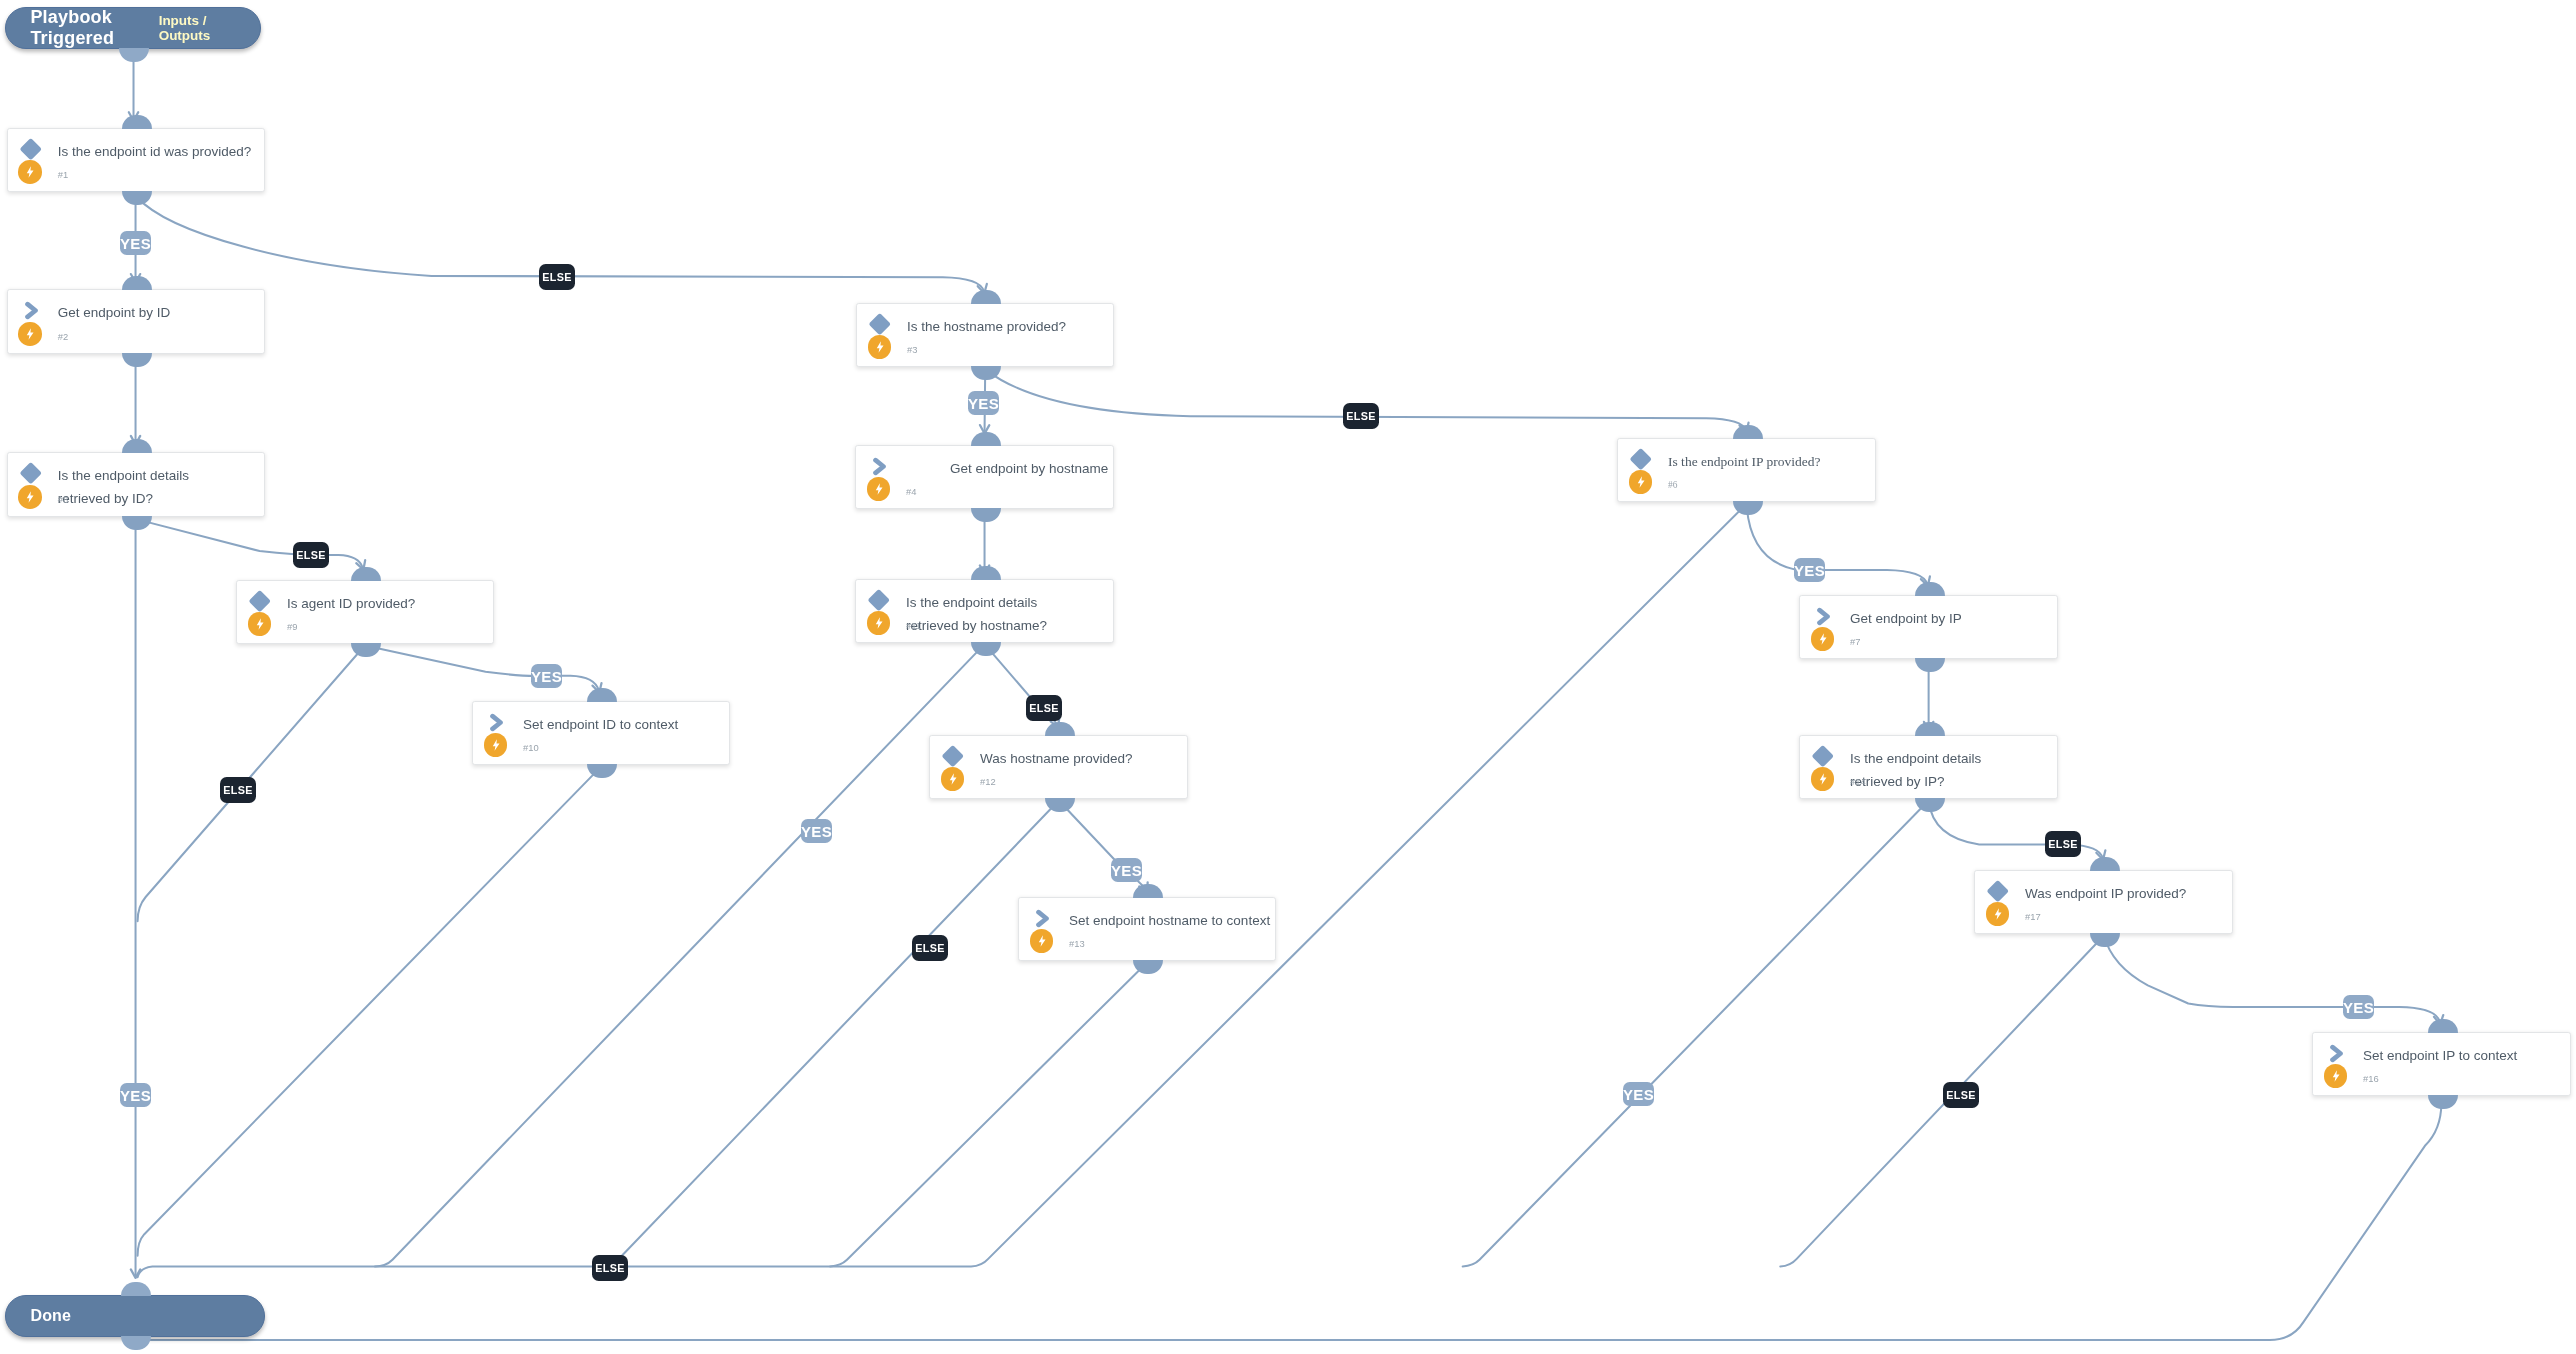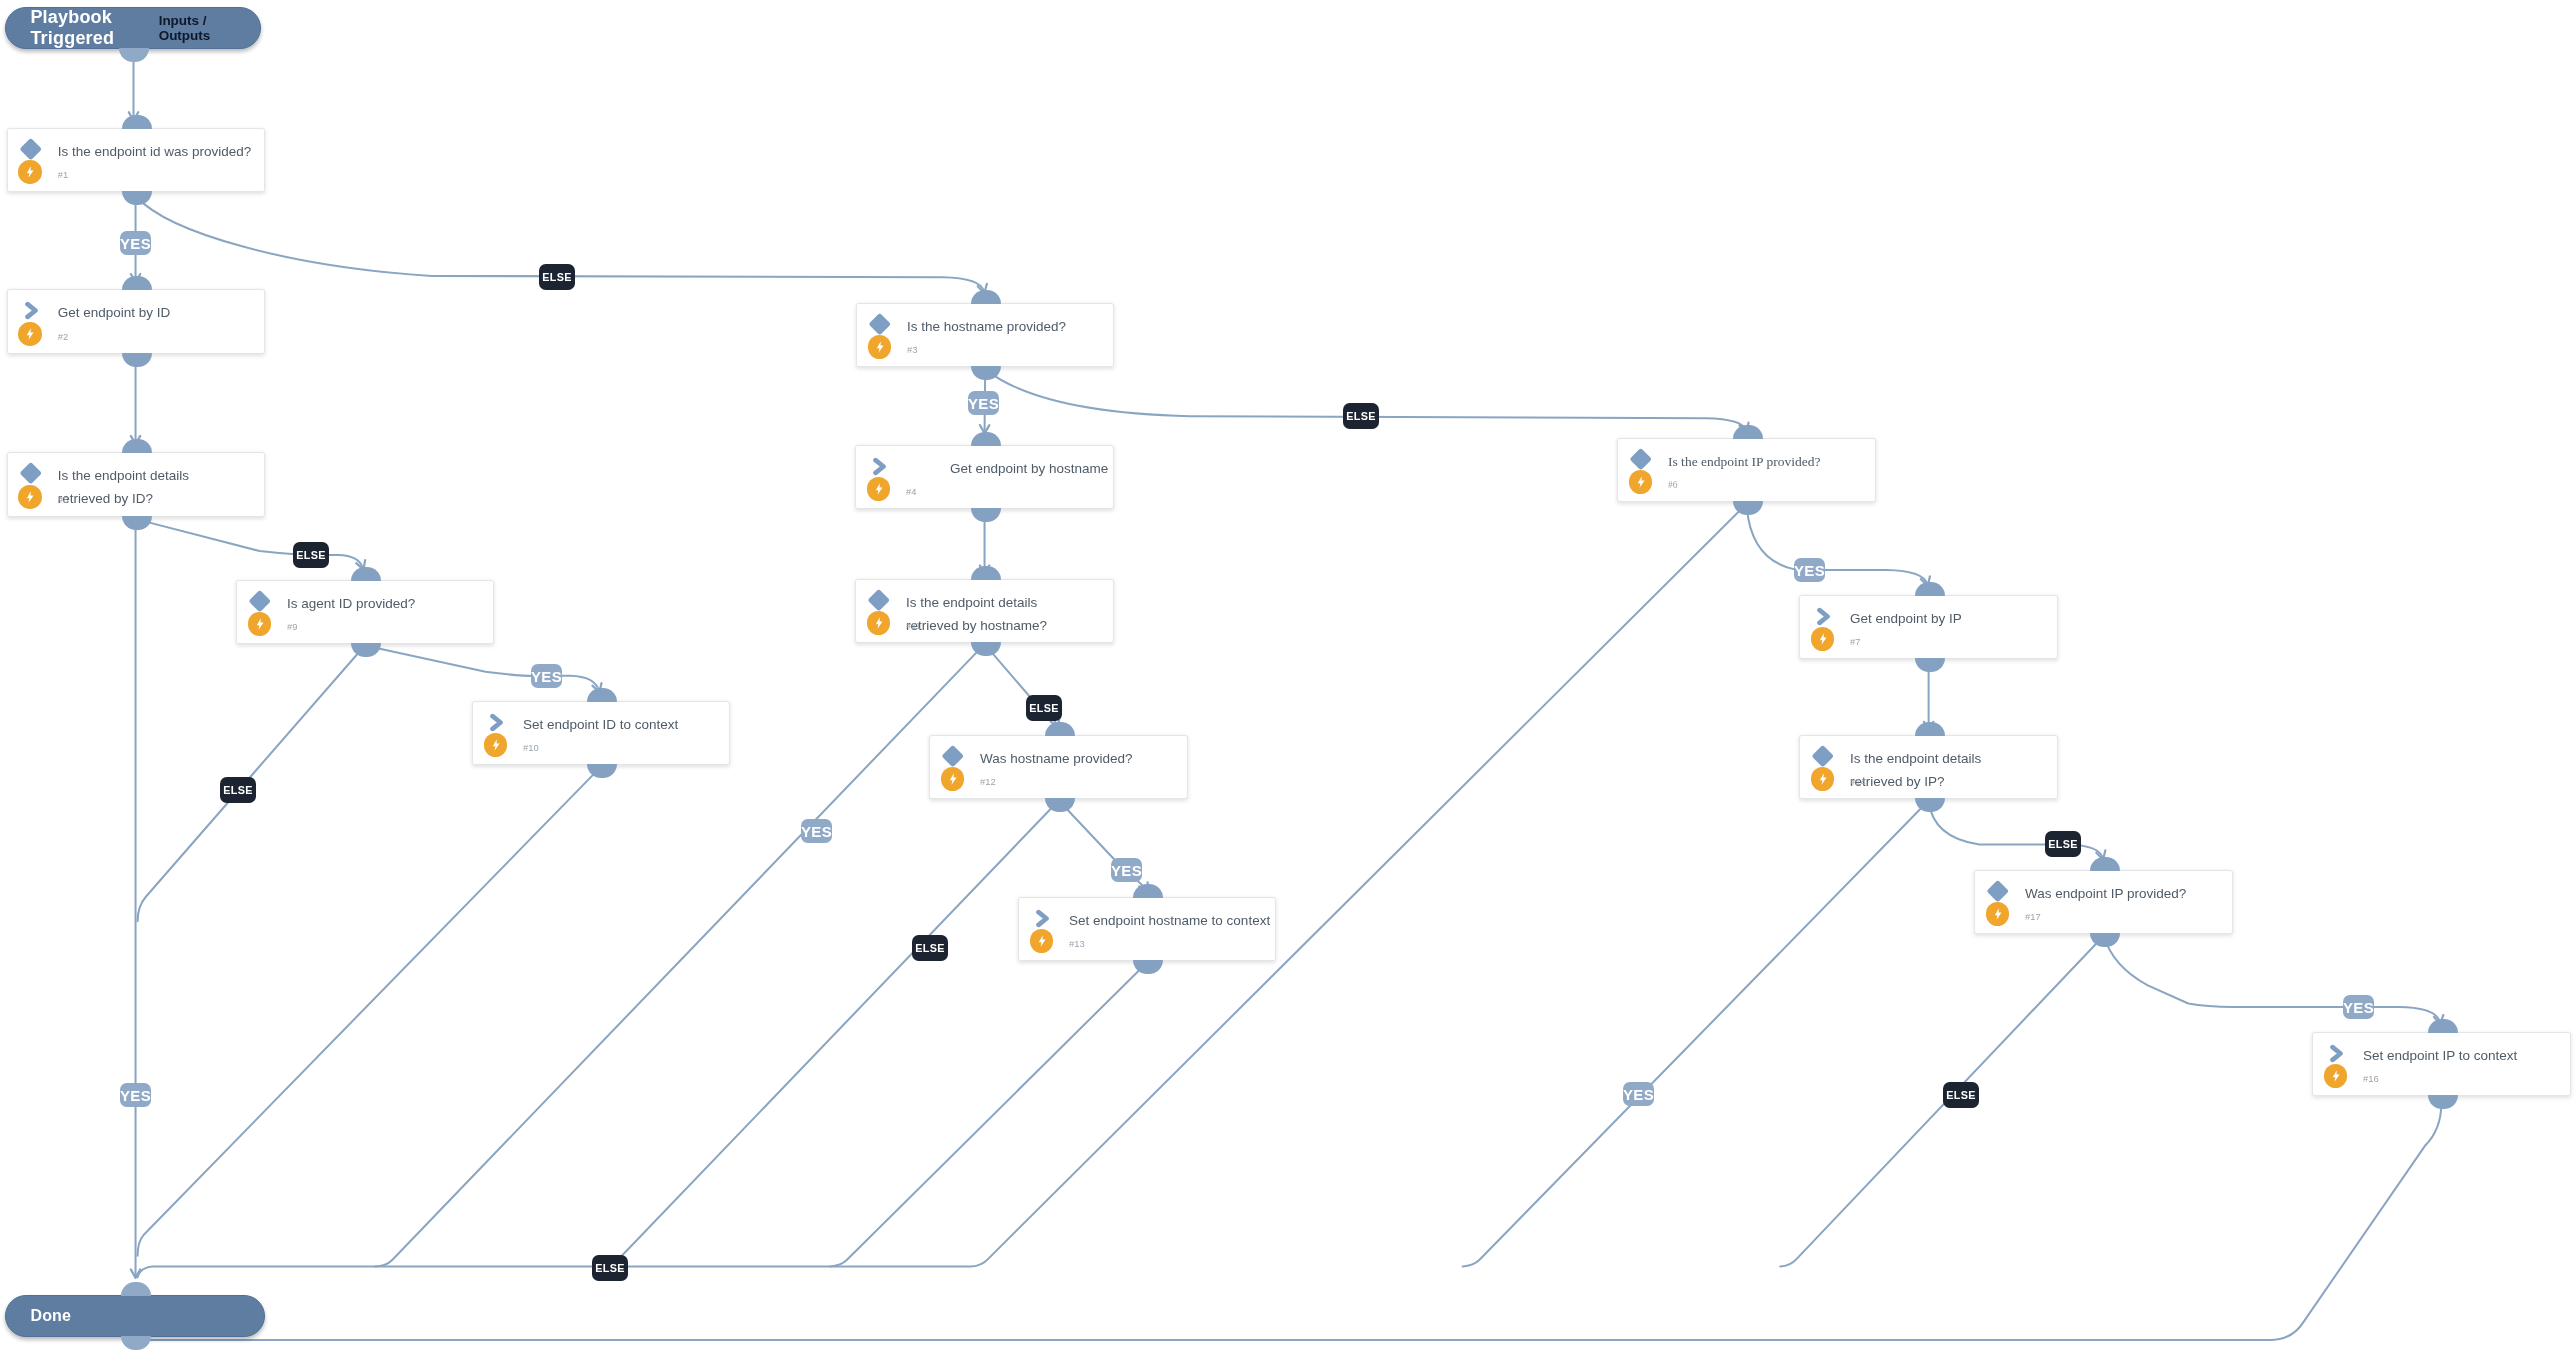--- a/index.html
+++ b/index.html
@@ -9,21 +9,21 @@
   }
   #edges{position:absolute;left:0;top:0;width:2576px;height:1355px;}
 
   
   .capsule{
     position:absolute;background:#5e7da1;border:0.7px solid #50709a;border-radius:23px;
     box-shadow:0 2.7px 4.7px rgba(0,0,0,.28);display:flex;align-items:center;color:#fff;
     box-sizing:border-box;padding:0 24px;justify-content:flex-start;cursor:pointer;
   }
   .capsule .cap-title{font-size:18px;font-weight:600;letter-spacing:0.2px;}
-  .capsule .cap-link{font-size:13.5px;font-weight:600;color:#0f172a;}
+  .capsule .cap-link{font-size:13.5px;font-weight:600;color:#fef9c3;}
 
   
   .node{
     position:absolute;background:#ffffff;border:0.7px solid #e3e5e7;border-radius:2.7px;
     box-shadow:0 1.3px 4px rgba(0,0,0,.12);box-sizing:border-box;cursor:pointer;padding-left:26px;
   }
   .node .title{
     position:absolute;left:50px;top:10.8px;font-size:13.5px;color:#4f5b67;line-height:23px;
   }
   .node .icon{position:absolute;left:14px;top:10.8px;width:19px;height:19px;}

